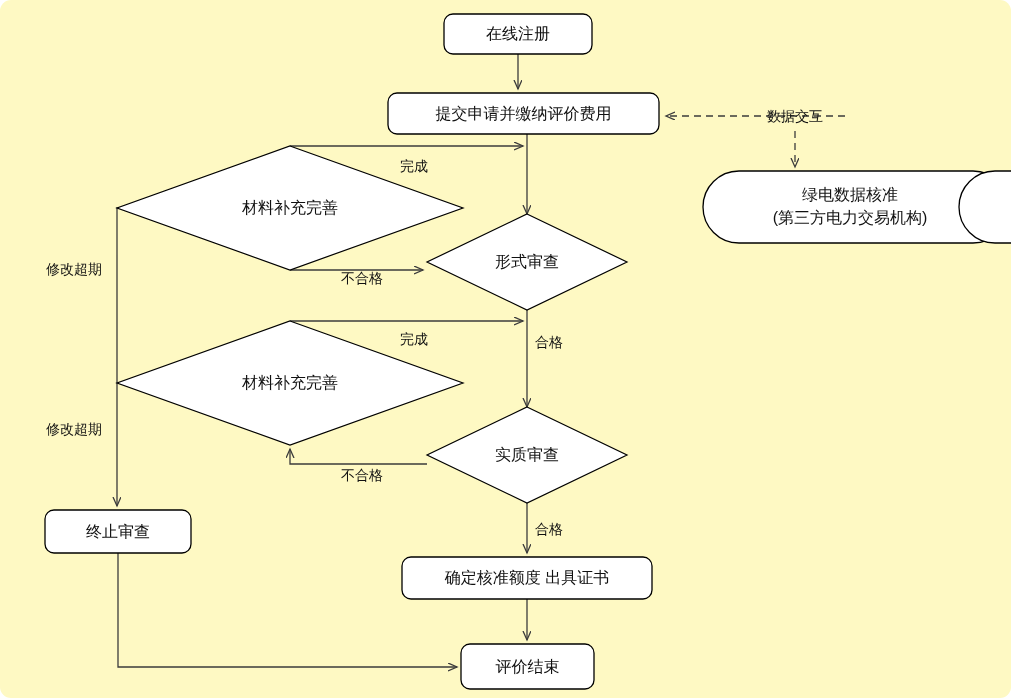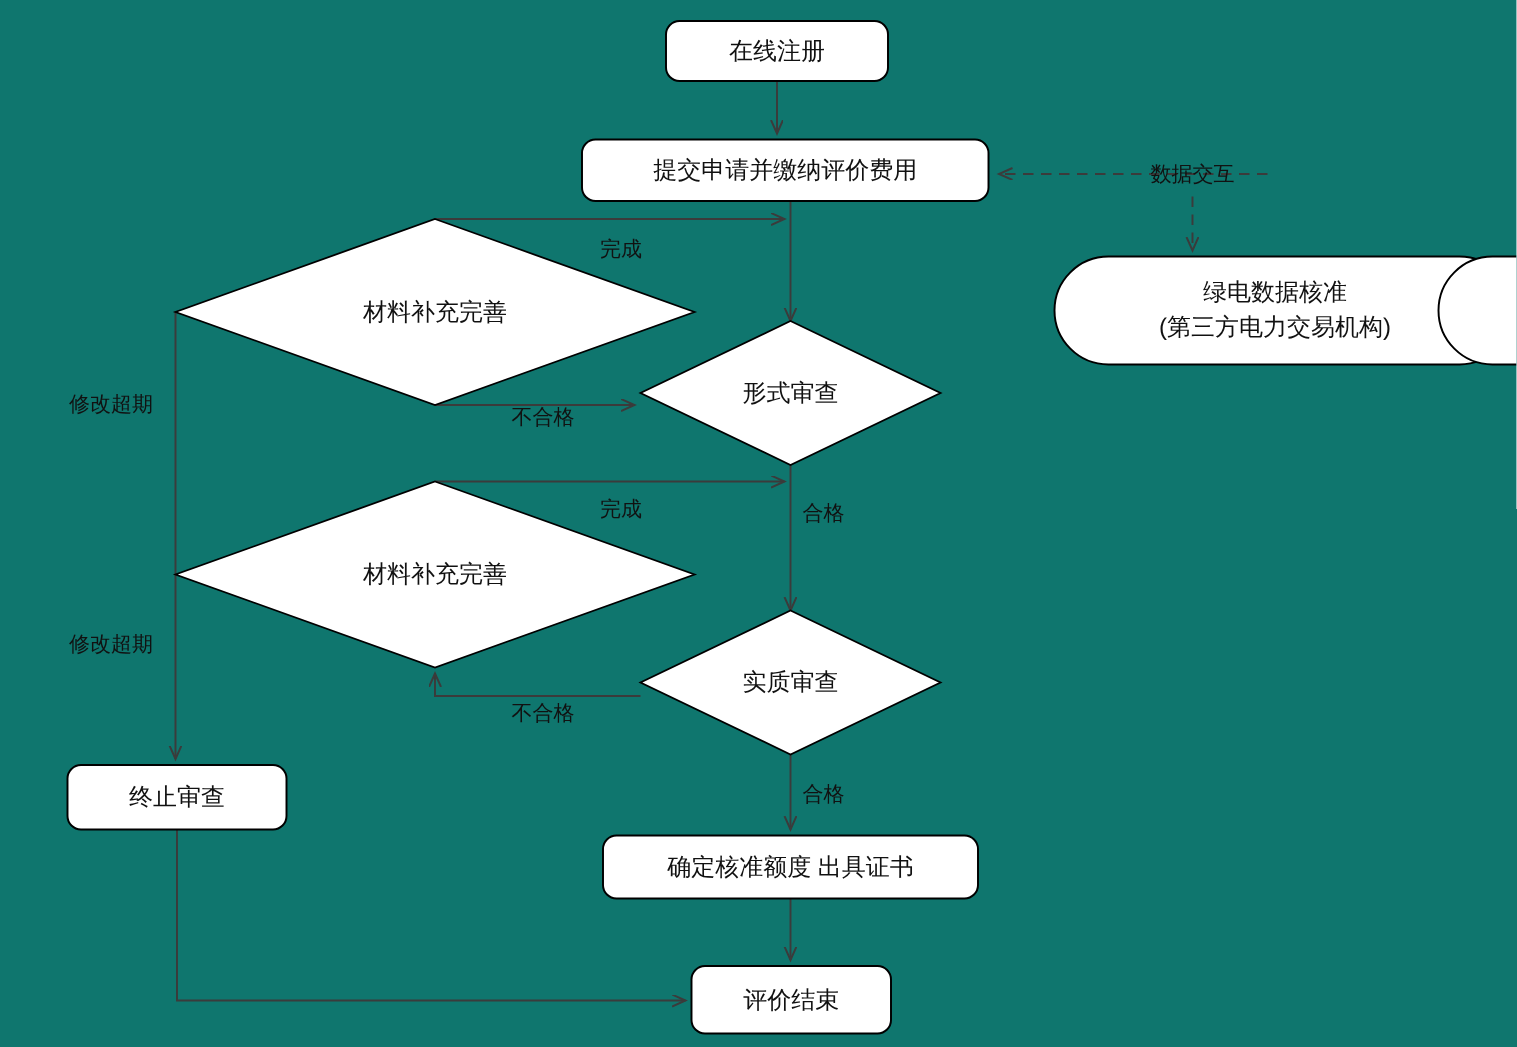--- a/index.html
+++ b/index.html
@@ -8,22 +8,23 @@
     padding: 0;
     background: #ffffff;
   }
   body {
     font-family: "Liberation Sans", "DejaVu Sans", sans-serif;
   }
   #diagram-root {
     position: relative;
     width: 1011px;
     height: 698px;
-    background: #0f766e;
+    background: #fef9c3;
     overflow: hidden;
+    border-radius: 11px;
   }
   svg#flow-svg {
     position: absolute;
     top: 0;
     left: 0;
     width: 1011px;
     height: 698px;
     display: block;
   }
   .node-shape {

